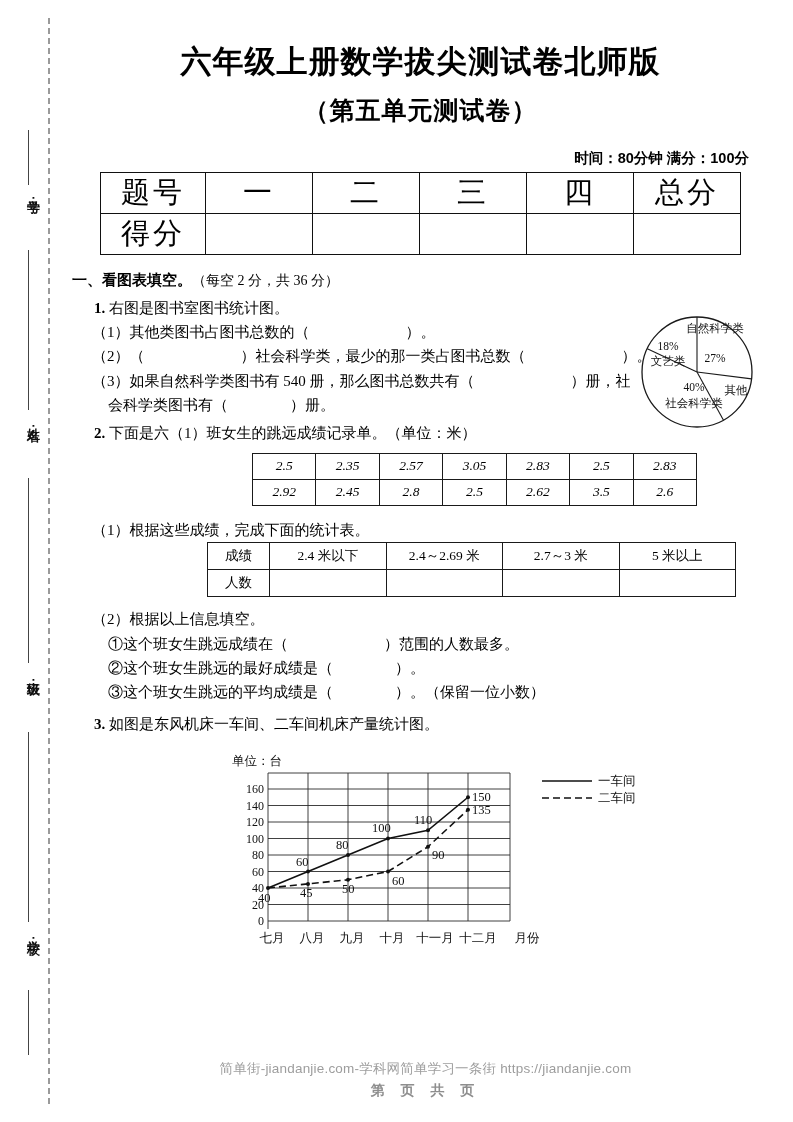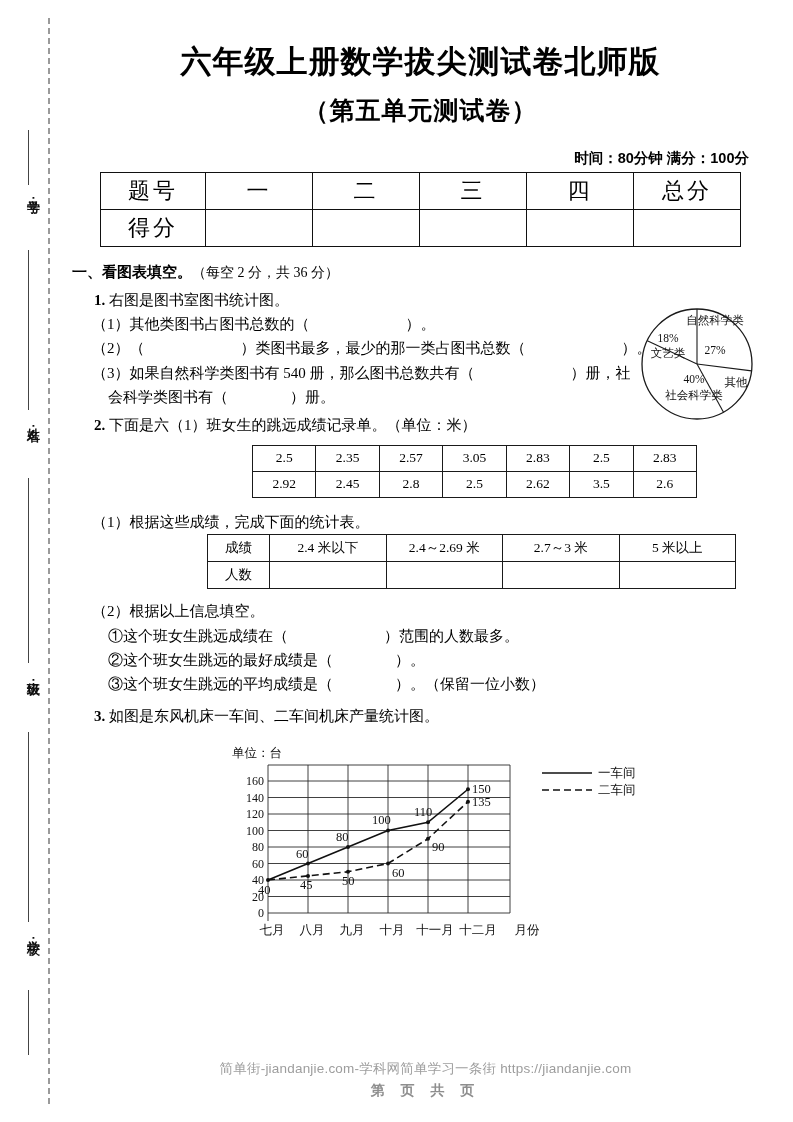--- a/index.html
+++ b/index.html
@@ -77,21 +77,21 @@
   table.score-table {
     border-collapse: collapse;
     width: 641px;
     margin: 0 auto;
     table-layout: fixed;
   }
   table.score-table td {
     border: 1.4px solid #111;
     height: 37px;
     text-align: center;
-    font-size: 22px;
+    font-size: 29px;
     font-family: "Liberation Serif", "DejaVu Serif", serif;
     letter-spacing: 3px;
     padding: 0;
   }
   table.score-table td.lead { width: 105px; }
 
   
   .section-head {
     margin: 16px 0 6px 0;
     font-size: 15px;
@@ -121,21 +121,21 @@
     font-family: "Liberation Serif", "DejaVu Serif", serif;
   }
   table.grid td, table.grid th {
     border: 1px solid #1a1a1a;
     text-align: center;
     font-weight: 400;
     font-size: 13.5px;
     padding: 0;
   }
   table.scores-rec {
-    width: 445px; margin: 8px 0 0 180px;
+    width: 445px; margin: 8px 0 0 180px; font-style: italic;
   }
   table.scores-rec td { height: 26px; }
 
   .stat-title {
     text-align: center;
     font-size: 15px;
     margin: 14px 0 6px 0;
     font-family: "Liberation Serif", "DejaVu Serif", serif;
   }
   table.stat-table {
@@ -217,21 +217,21 @@
 
   <div class="q1-wrap">
     <div class="q">
       <span class="num">1.</span>
       <span>右图是图书室图书统计图。</span>
     </div>
     <div class="q sub">
       <span>（1）其他类图书占图书总数的（</span><span class="blank-l"></span><span>）。</span>
     </div>
     <div class="q sub">
-      <span>（2）（</span><span class="blank-l"></span><span>）类图书最多，最少的那一类占图书总数（</span><span class="blank-l"></span><span>）。</span>
+      <span>（2）（</span><span class="blank-l"></span><span>）社会科学类，最少的那一类占图书总数（</span><span class="blank-l"></span><span>）。</span>
     </div>
     <div class="q sub">
       <span>（3）如果自然科学类图书有 540 册，那么图书总数共有（</span><span class="blank-l"></span><span>）册，社</span>
     </div>
     <div class="q sub2">
       <span>会科学类图书有（</span><span class="blank-m"></span><span>）册。</span>
     </div>
 
     <div class="pie-box">
       <svg width="120" height="116" viewBox="0 0 120 116">

